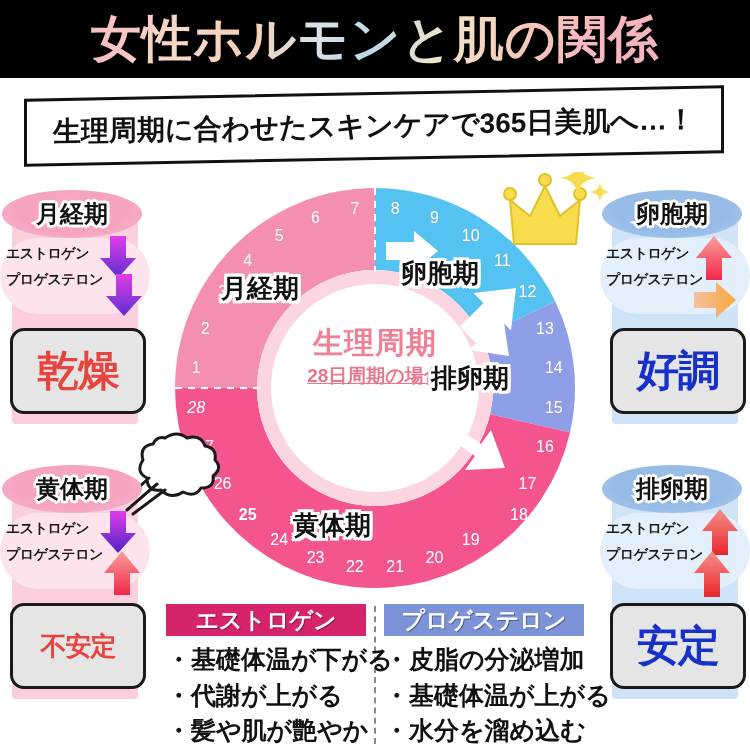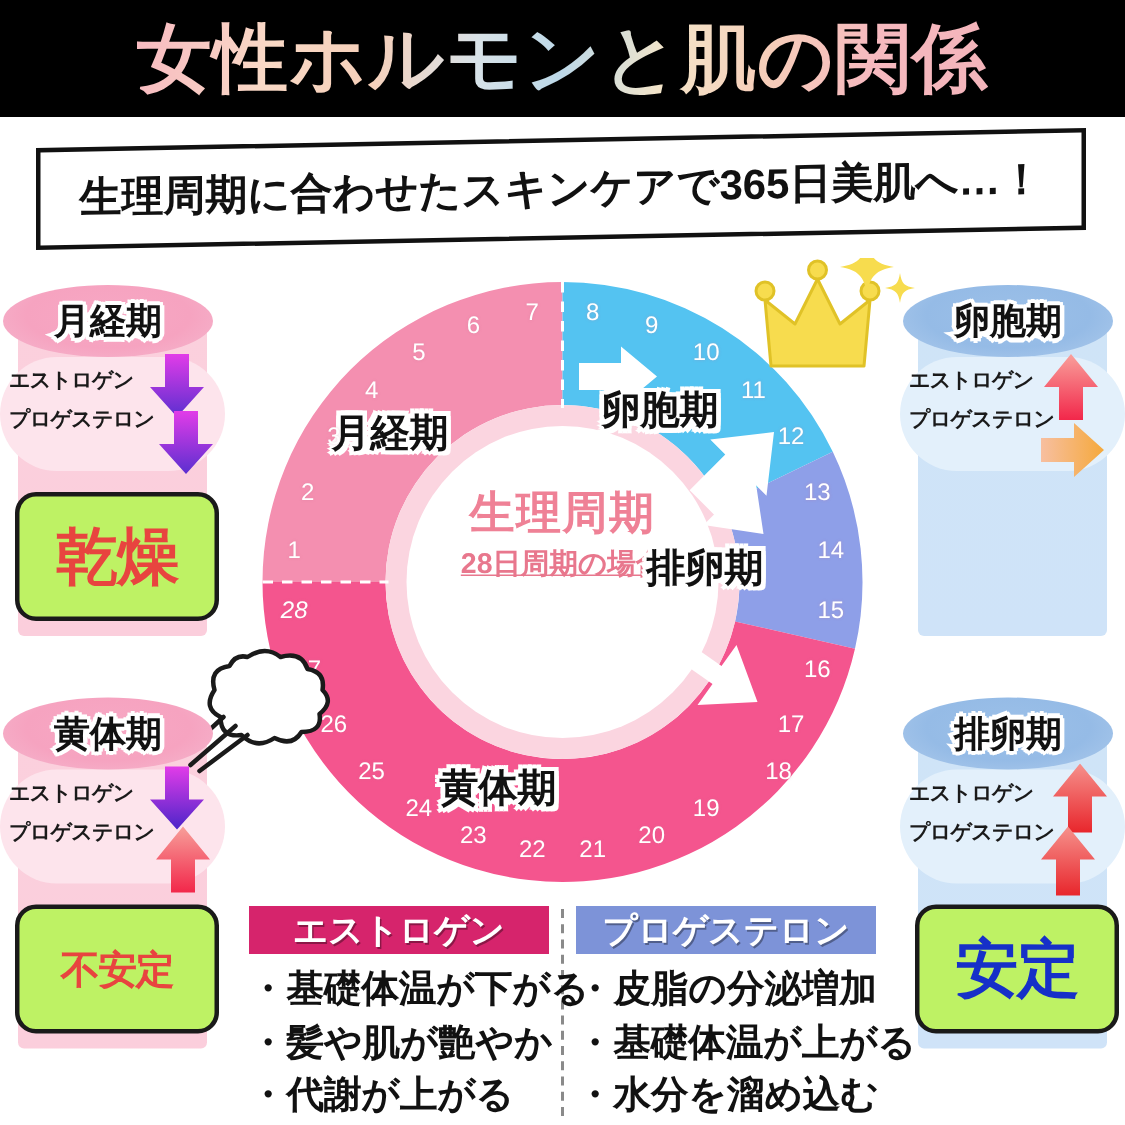--- a/index.html
+++ b/index.html
@@ -74,21 +74,21 @@
     font-size:14px;font-weight:bold;color:#1a1a1a;line-height:1.0;
     z-index:2;
   }
   .hormone-labels div{margin-bottom:12px;letter-spacing:-0.5px;white-space:nowrap;}
 
   .arrow-zone{position:absolute;left:96px;top:44px;width:54px;height:86px;z-index:2;}
   .arrow-zone svg{position:absolute;left:0;top:0;}
 
   .result-box{
     position:absolute;left:10px;top:138px;width:130px;height:80px;
-    background:#bef264;border:3px solid #1a1a1a;border-radius:14px;
+    background:#e5e5e5;border:3px solid #1a1a1a;border-radius:14px;
     display:flex;align-items:center;justify-content:center;
     font-size:42px;font-weight:bold;letter-spacing:-1px;
     z-index:4;
   }
   .result-box.red{color:#e8443f;}
   .result-box.blue{color:#1630c8;}
 
   
   .donut-wrap{position:absolute;left:173px;top:186px;width:404px;height:404px;}
   .donut-wrap svg{display:block;}
@@ -258,20 +258,23 @@
           </linearGradient>
         </defs>
         <g>
           <path d="M14 46 h16 v-22 h10 L22 2 L4 24 h10 z" fill="url(#gUp4)"></path>
         </g>
         <g>
           <path d="M2 58 v16 h22 v10 L44 66 L24 48 v10 z" fill="url(#gRight4)"></path>
         </g>
       </svg>
     </div>
+    <div class="result-box blue">
+        <span>好調</span>
+      </div>
   </div>
 
   <div class="panel blue" style="left:600px;top:465px;height:240px;">
     <div class="panel-body"></div>
     <div class="panel-strip"></div>
     <div class="panel-badge">
         <span>排卵期</span>
       </div>
     <div class="hormone-labels">
       <div>エストロゲン</div>
@@ -369,21 +372,21 @@
         <div class="day-num" style="left: 380.868px; top: 222.154px;">15</div>
         <div class="day-num" style="left: 371.899px; top: 261.45px;">16</div>
         <div class="day-num" style="left: 354.41px; top: 297.766px;">17</div>
         <div class="day-num" style="left: 346px; top: 329.279px;">18</div>
         <div class="day-num" style="left: 297.766px; top: 354.41px;">19</div>
         <div class="day-num" style="left: 261.45px; top: 371.899px;">20</div>
         <div class="day-num" style="left: 222.154px; top: 380.868px;">21</div>
         <div class="day-num" style="left: 181.846px; top: 380.868px;">22</div>
         <div class="day-num" style="left: 142.55px; top: 371.899px;">23</div>
         <div class="day-num" style="left: 106.234px; top: 354.41px;">24</div>
-        <div class="day-num" style="left: 74.7208px; top: 329.279px;">25</div>
+        <div class="day-num" style="left: 74.7208px; top: 329.279px; font-weight: bold;">25</div>
         <div class="day-num" style="left: 49.5896px; top: 297.766px;">26</div>
         <div class="day-num" style="left: 32.101px; top: 261.45px;">27</div>
         <div class="day-num" style="left: 23.1318px; top: 222.154px; font-style: italic;">28</div>
       </div>
   </div>
 
   <div class="crown">
     <svg width="110" height="80" viewBox="0 0 110 80">
       <g>
         <path d="M14 72 L10 28 L30 44 L45 14 L60 44 L80 28 L76 72 Z" fill="#f7dc4e" stroke="#e0c227" stroke-width="2" stroke-linejoin="round"></path>
@@ -407,22 +410,22 @@
     </svg>
   </div>
 
   <div class="bottom">
     <div class="bottom-divider"></div>
 
     <div class="bottom-col left">
       <div class="bottom-head estro">エストロゲン</div>
       <ul class="bottom-list">
         <li>基礎体温が下がる</li>
+        <li>代謝が上がる</li>
         <li>髪や肌が艶やか</li>
-        <li>代謝が上がる</li>
       </ul>
     </div>
 
     <div class="bottom-col right">
       <div class="bottom-head proge">プロゲステロン</div>
       <ul class="bottom-list">
         <li>皮脂の分泌増加</li>
         <li>基礎体温が上がる</li>
         <li>水分を溜め込む</li>
       </ul>

